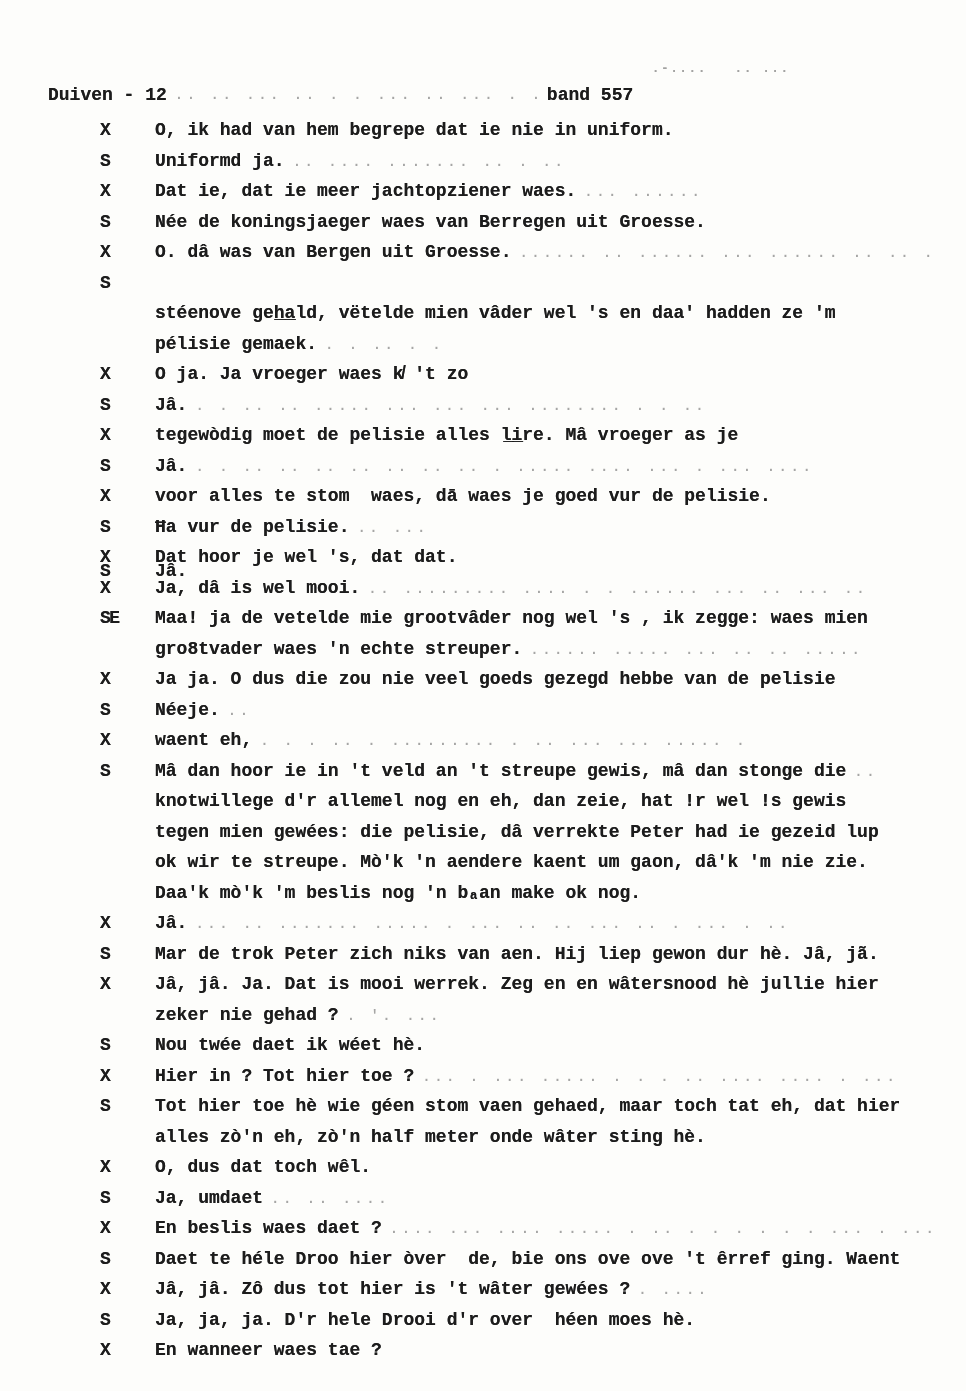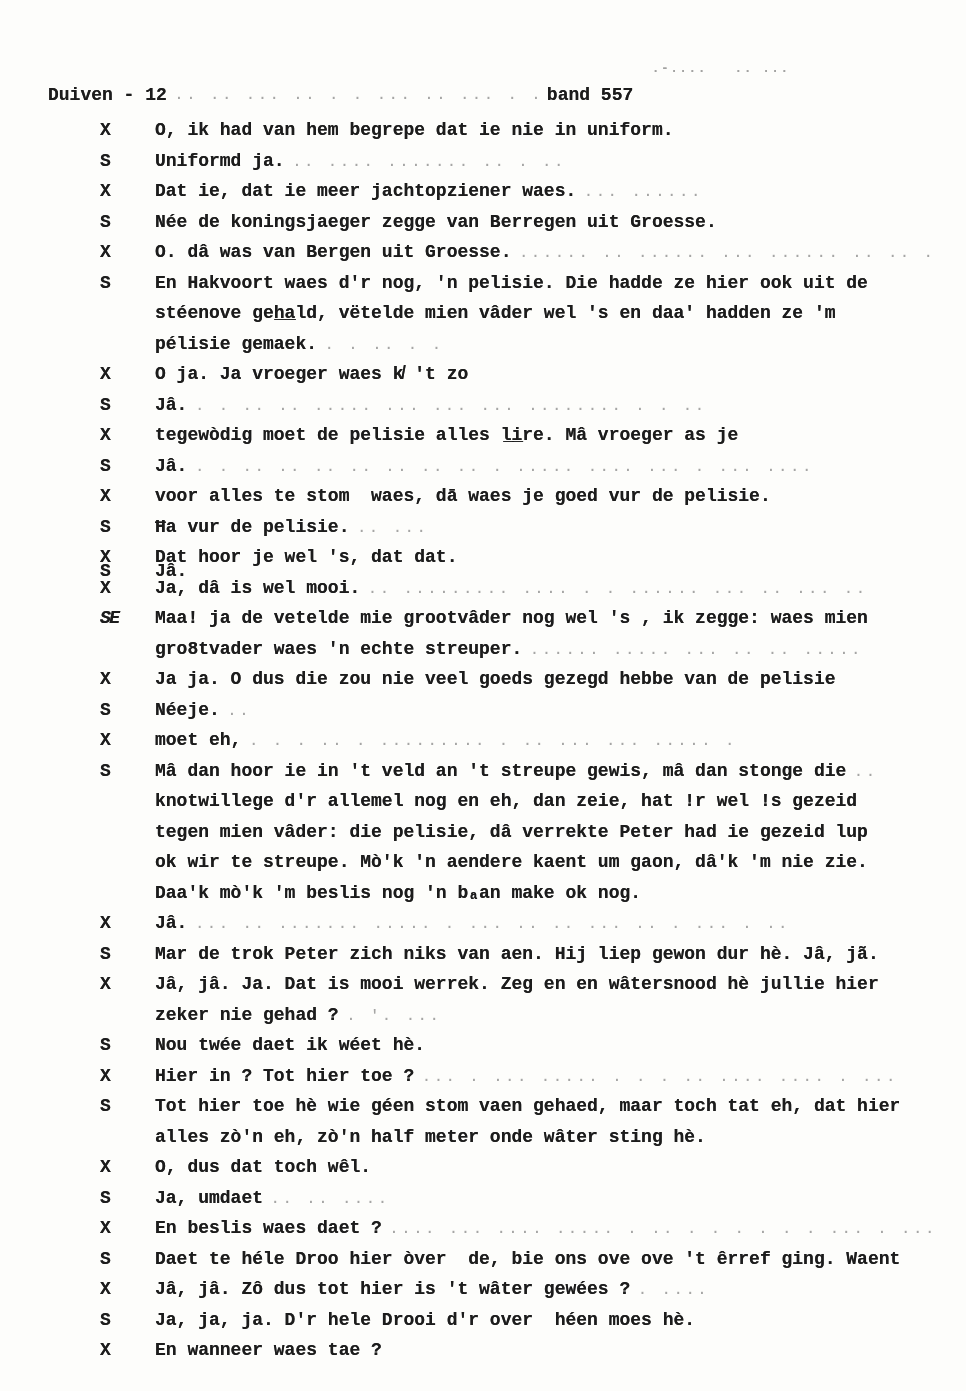--- a/index.html
+++ b/index.html
@@ -31,60 +31,60 @@
     color:#1c1c1c;opacity:.38;letter-spacing:3.5px;font-size:14px;
     margin-left:8px;white-space:nowrap;overflow:hidden;text-shadow:none;
   }
   #lines{margin-top:9px;}
   .row{
     display:flex;align-items:baseline;
     padding-left:100px;height:30.5px;line-height:30.5px;
     white-space:pre;overflow:visible;
   }
   .speaker{flex:0 0 55px;width:55px;}
-  .bold-label .speaker{font-weight:800;letter-spacing:-1.5px;font-style:italic;}
+  .bold-label .speaker{font-weight:800;letter-spacing:-1.5px;}
   .text{flex:0 0 auto;text-align:center;}
   .overlap{height:0;transform:translateY(-17.5px);position:relative;z-index:2;}
 </style>
 </head>
 <body>
 
 <div class="page">
   <div class="pre-band">.-....   .. ...</div>
   <div class="header">
     <span class="title">Duiven - 12</span>
     <span class="trail hdr-trail">..  .. ...      ..   .  . ... .. ... .  . .</span>
     <span class="band">band 557</span>
   </div>
   <div id="lines">
       <div class="row"><span class="speaker">X</span><span class="text">O, ik had van hem begrepe dat ie nie in uniform.</span></div>
       <div class="row"><span class="speaker">S</span><span class="text">Uniformd ja.</span><span class="trail">.. ....   ....... .. . ..</span></div>
       <div class="row"><span class="speaker">X</span><span class="text">Dat ie, dat ie meer jachtopziener waes.</span><span class="trail">... ......</span></div>
-      <div class="row"><span class="speaker">S</span><span class="text">Née de koningsjaeger zegge van Berregen uit Groesse.</span></div>
+      <div class="row"><span class="speaker">S</span><span class="text">Née de koningsjaeger waes van Berregen uit Groesse.</span></div>
       <div class="row"><span class="speaker">X</span><span class="text">O. dâ was van Bergen uit Groesse.</span><span class="trail">......  .. ...... ...  ...... .. .. .</span></div>
-      <div class="row"><span class="speaker">S</span><span class="text">En Hakvoort waes d'r nog, 'n pelisie. Die hadde ze hier ook uit de</span></div>
+      <div class="row"><span class="speaker">S</span></div>
       <div class="row"><span class="speaker"></span><span class="text">stéenove geh̲a̲ld, vëtelde mien vâder wel 's en daa' hadden ze 'm</span></div>
       <div class="row"><span class="speaker"></span><span class="text">pélisie gemaek.</span><span class="trail">. . .. .   .</span></div>
       <div class="row"><span class="speaker">X</span><span class="text">O ja. Ja vroeger waes k̸ 't zo</span></div>
       <div class="row"><span class="speaker">S</span><span class="text">Jâ.</span><span class="trail">.  .   .. .. ..... ... ...   ... ........ .  . ..</span></div>
       <div class="row"><span class="speaker">X</span><span class="text">tegewòdig moet de pelisie alles l̲i̲re. Mâ vroeger as je</span></div>
       <div class="row"><span class="speaker">S</span><span class="text">Jâ.</span><span class="trail">.   . ..   ..  .. .. .. .. ..  . .....  ....  ... . ... ....</span></div>
       <div class="row"><span class="speaker">X</span><span class="text">voor alles te stom  waes, dā waes je goed vur de pelisie.</span></div>
       <div class="row"><span class="speaker">S</span><span class="text">Ħa vur de pelisie.</span><span class="trail">..   ...</span></div>
       <div class="row"><span class="speaker">X</span><span class="text">Dat hoor je wel 's, dat dat.</span></div>
       <div class="row overlap"><span class="speaker">S</span><span class="text">Jâ.</span></div>
       <div class="row"><span class="speaker">X</span><span class="text">Ja, dâ is wel mooi.</span><span class="trail">.. ......... ....  . .  ...... ... ..  ... ..</span></div>
       <div class="row bold-label"><span class="speaker">SE</span><span class="text">Maa! ja de vetelde mie grootvâder nog wel 's , ik zegge: waes mien</span></div>
       <div class="row"><span class="speaker"></span><span class="text">gro8tvader waes 'n echte streuper.</span><span class="trail">......  .....  ... .. .. .....</span></div>
       <div class="row"><span class="speaker">X</span><span class="text">Ja ja. O dus die zou nie veel goeds gezegd hebbe van de pelisie</span></div>
       <div class="row"><span class="speaker">S</span><span class="text">Néeje.</span><span class="trail">..</span></div>
-      <div class="row"><span class="speaker">X</span><span class="text">moet eh,</span><span class="trail">.  . .  .. . ......... . .. ... ...   ..... .</span></div>
+      <div class="row"><span class="speaker">X</span><span class="text">waent eh,</span><span class="trail">.  . .  .. . ......... . .. ... ...   ..... .</span></div>
       <div class="row"><span class="speaker">S</span><span class="text">Mâ dan hoor ie in 't veld an 't streupe gewis, mâ dan stonge die</span><span class="trail">..</span></div>
-      <div class="row"><span class="speaker"></span><span class="text">knotwillege d'r allemel nog en eh, dan zeie, hat !r wel !s gezeid</span></div>
-      <div class="row"><span class="speaker"></span><span class="text">tegen mien vâder: die pelisie, dâ verrekte Peter had ie gezeid lup</span></div>
+      <div class="row"><span class="speaker"></span><span class="text">knotwillege d'r allemel nog en eh, dan zeie, hat !r wel !s gewis</span></div>
+      <div class="row"><span class="speaker"></span><span class="text">tegen mien gewées: die pelisie, dâ verrekte Peter had ie gezeid lup</span></div>
       <div class="row"><span class="speaker"></span><span class="text">ok wir te streupe. Mò'k 'n aendere kaent um gaon, dâ'k 'm nie zie.</span></div>
       <div class="row"><span class="speaker"></span><span class="text">Daa'k mò'k 'm beslis nog 'n bₐan make ok nog.</span></div>
       <div class="row"><span class="speaker">X</span><span class="text">Jâ.</span><span class="trail">...  .. ....... ..... .  ...  .. .. ...  .. . ... . ..</span></div>
       <div class="row"><span class="speaker">S</span><span class="text">Mar de trok Peter zich niks van aen. Hij liep gewon dur hè. Jâ, jã.</span></div>
       <div class="row"><span class="speaker">X</span><span class="text">Jâ, jâ. Ja. Dat is mooi werrek. Zeg en en wâtersnood hè jullie hier</span></div>
       <div class="row"><span class="speaker"></span><span class="text">zeker nie gehad ?</span><span class="trail">. '. ...</span></div>
       <div class="row"><span class="speaker">S</span><span class="text">Nou twée daet ik wéet hè.</span></div>
       <div class="row"><span class="speaker">X</span><span class="text">Hier in ? Tot hier toe ?</span><span class="trail">... . ... ..... . . . .. .... ....  . ...</span></div>
       <div class="row"><span class="speaker">S</span><span class="text">Tot hier toe hè wie géen stom vaen gehaed, maar toch tat eh, dat hier</span></div>
       <div class="row"><span class="speaker"></span><span class="text">alles zò'n eh, zò'n half meter onde wâter sting hè.</span></div>

